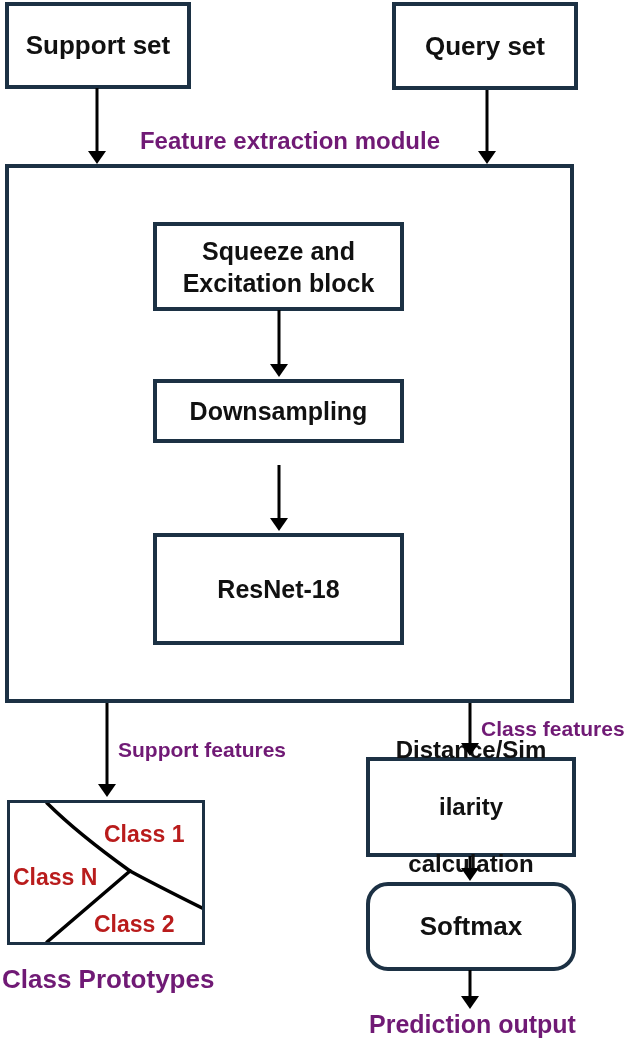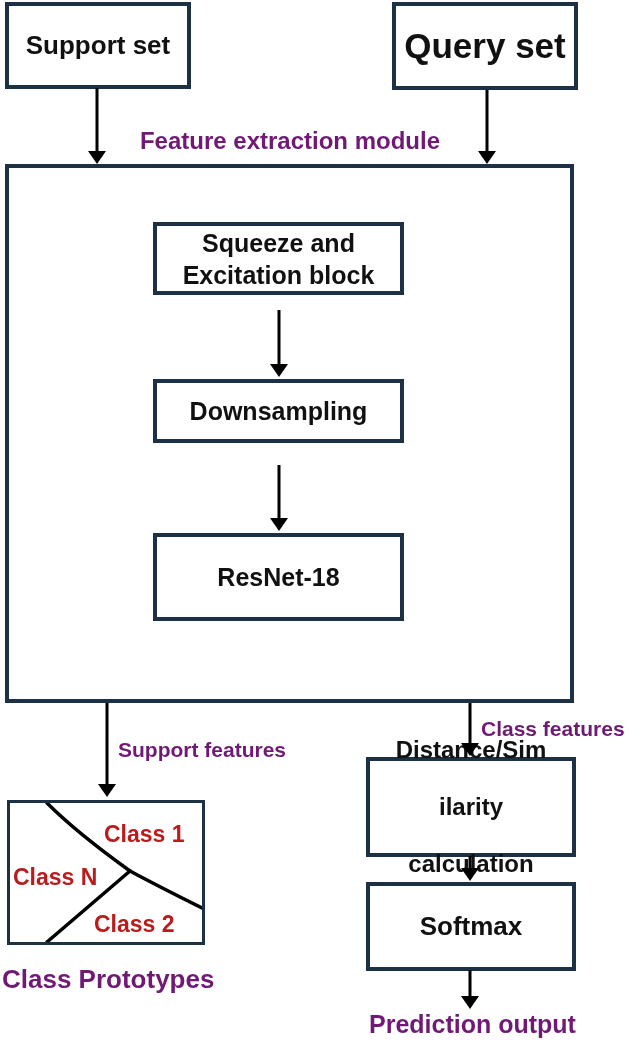--- a/index.html
+++ b/index.html
@@ -14,29 +14,29 @@
     display:flex;flex-direction:column;align-items:center;justify-content:center;
     text-align:center;color:#111111;
   }
   .lbl{position:absolute;white-space:nowrap;color:#701a75;}
   .arrow{position:absolute;width:18px;}
   .arrow .stem{position:absolute;left:50%;transform:translateX(-50%);top:0;bottom:11px;width:3px;background:#000000;}
   .arrow .head{position:absolute;left:50%;transform:translateX(-50%);bottom:0;width:0;height:0;
     border-left:9px solid transparent;border-right:9px solid transparent;border-top:13px solid #000000;}
   
   .support-set{left:5px;top:2px;width:186px;height:87px;font-size:26px;}
-  .query-set{left:392px;top:2px;width:186px;height:88px;font-size:35px;}
+  .query-set{left:392px;top:2px;width:186px;height:88px;font-size:26px;}
   
   .main-module{left:5px;top:164px;width:569px;height:539px;}
-  .squeeze{left:153px;top:222px;width:251px;height:73px;font-size:25px;line-height:1.28;}
+  .squeeze{left:153px;top:222px;width:251px;height:89px;font-size:25px;line-height:1.28;}
   .downsampling{left:153px;top:379px;width:251px;height:64px;font-size:25px;}
-  .resnet{left:153px;top:533px;width:251px;height:88px;font-size:25px;}
+  .resnet{left:153px;top:533px;width:251px;height:112px;font-size:25px;}
   
   .distance{left:366px;top:757px;width:210px;height:100px;font-size:24px;line-height:1.33;gap:25px;}
-  .softmax{left:366px;top:882px;width:210px;height:89px;font-size:26px;}
+  .softmax{left:366px;top:882px;width:210px;height:89px;font-size:26px;border-radius:22px;}
   
   .prototypes{left:7px;top:800px;width:198px;height:145px;border-width:3px;}
   .prototypes svg{position:absolute;left:0;top:0;}
   .proto-lbl{position:absolute;font-size:23px;white-space:nowrap;color:#b91c1c;}
   .class1{left:94px;top:18px;}
   .classN{left:3px;top:61px;}
   .class2{left:84px;top:108px;}
   
   .feature-extraction{left:110px;top:127px;width:360px;text-align:center;font-size:24px;}
   .support-features{left:118px;top:738px;font-size:21px;text-align:right;}

